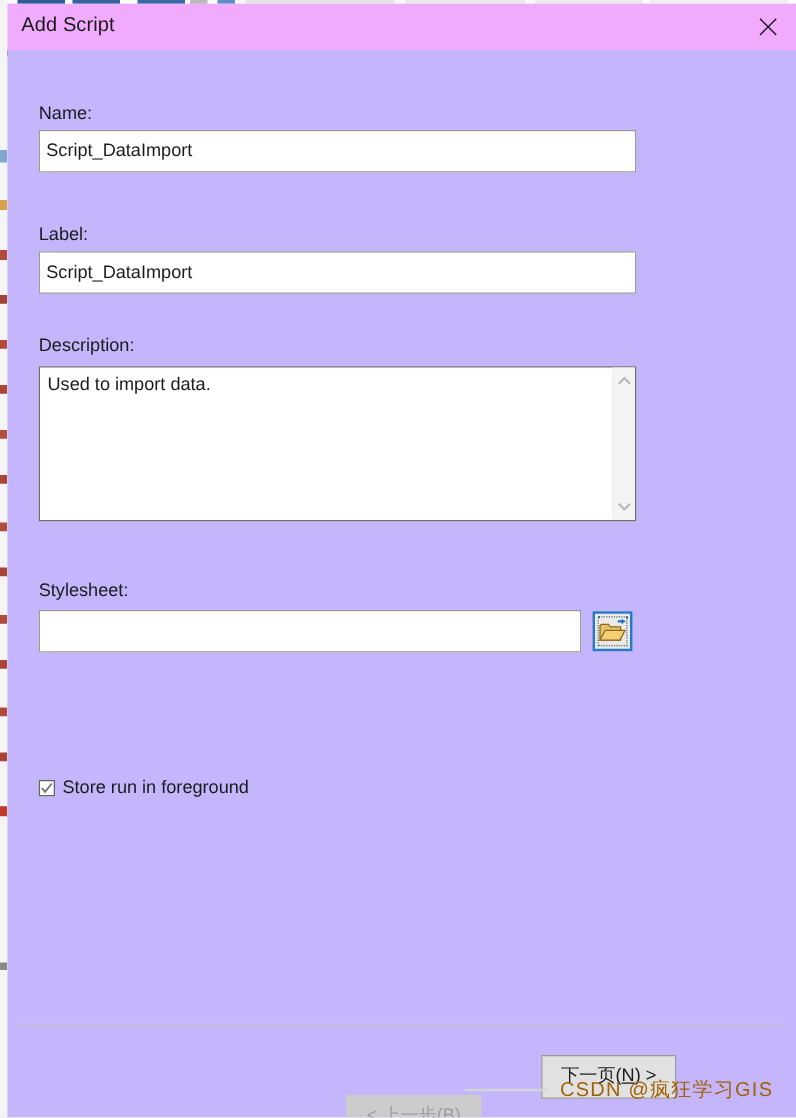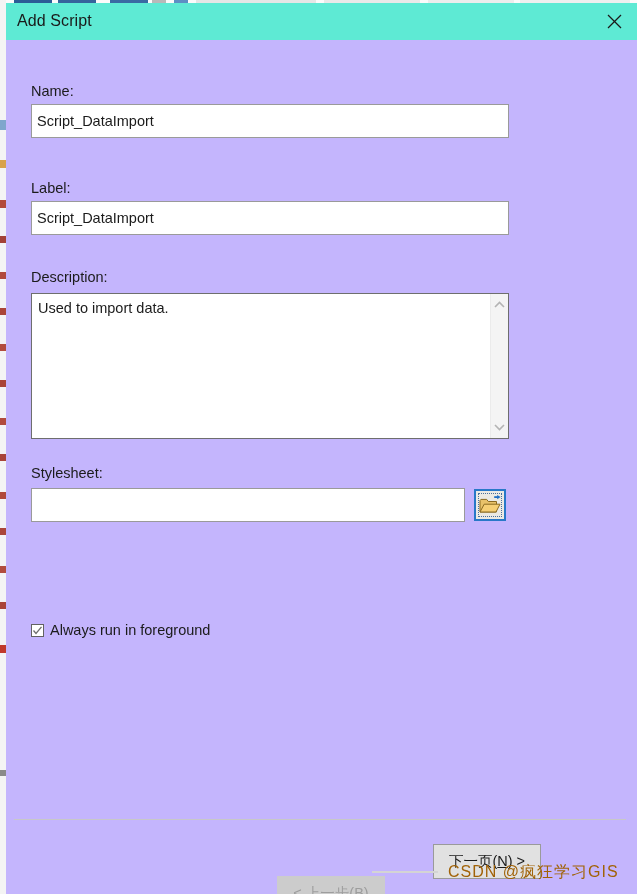--- a/index.html
+++ b/index.html
@@ -56,21 +56,21 @@
     left: 6px; top: 3px;
     width: 631px;
     height: 891px;
     background: #f0f0f0;
     box-sizing: border-box;
   }
   .titlebar {
     position: absolute;
     left: 0; top: 0;
     width: 631px; height: 37px;
-    background: #5eead4;
+    background: #f0abfc;
     border-bottom: 5px solid #4c1d95;
   }
   .title-text {
     position: absolute;
     left: 11px;
     top: 9px;
     font-size: 16px;
     color: #1a1a1a;
     letter-spacing: 0.1px;
     white-space: nowrap;
@@ -306,21 +306,21 @@
 
     <div class="body-area">
 
       <div class="field-label" style="left:25px; top:43px;">Name:</div>
       <input class="text-input" style="left: 25px; top: 64px; width: 478px; height: 34px;" type="text" value="Script_DataImport">
 
       <div class="field-label" style="left:25px; top:140px;">Label:</div>
       <input class="text-input" style="left: 25px; top: 161px; width: 478px; height: 34px;" type="text" value="Script_DataImport">
 
       <div class="field-label" style="left:25px; top:229px;">Description:</div>
-      <div class="textarea-wrap" style="left:25px; top:253px; width:478px; height:146px;">
+      <div class="textarea-wrap" style="left:25px; top:253px; width:478px; height:124px;">
         <div class="textarea-text">Used to import data.</div>
         <div class="scrollbar">
           <div class="sb-arrow up">
             <svg width="11" height="7" viewBox="0 0 11 7">
               <polyline points="1,6 5.5,1.5 10,6" fill="none" stroke="#b4b4b4" stroke-width="1.6"></polyline>
             </svg>
           </div>
           <div class="sb-arrow down">
             <svg width="11" height="7" viewBox="0 0 11 7">
               <polyline points="1,1 5.5,5.5 10,1" fill="none" stroke="#b4b4b4" stroke-width="1.6"></polyline>
@@ -349,21 +349,21 @@
 
 
       <div class="cbrow" style="left:25px; top:582px;">
         <span class="cbox">
           <span>
             <svg width="11" height="11" viewBox="0 0 11 11">
               <polyline points="1.5,5.5 4,8.5 9.5,1.8" fill="none" stroke="#6f6f6f" stroke-width="1.3"></polyline>
             </svg>
           </span>
         </span>
-        <span class="cblabel">Always run in foreground</span>
+        <span class="cblabel">Store run in foreground</span>
       </div>
 
       <div class="footer-sep"></div>
 
       <div class="dlg-btn btn-disabled" style="left:271px; top:804px; width:108px;">&lt; 上一步(B)</div>
 
       <div class="dlg-btn btn-normal focused" style="left:383px; top:804px; width:108px;"><span>下一页(</span><span class="u">N</span><span>) &gt;</span></div>
 
 
     </div>

